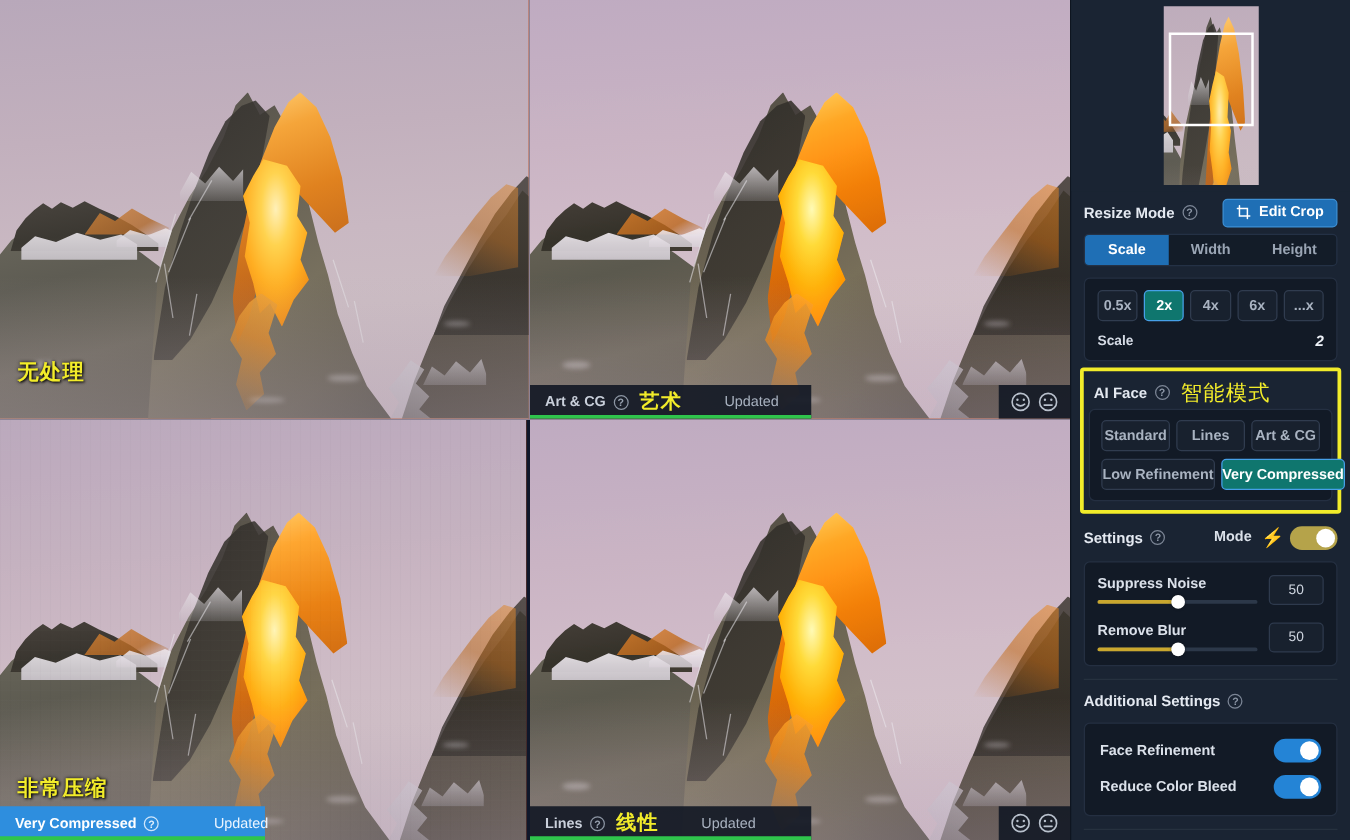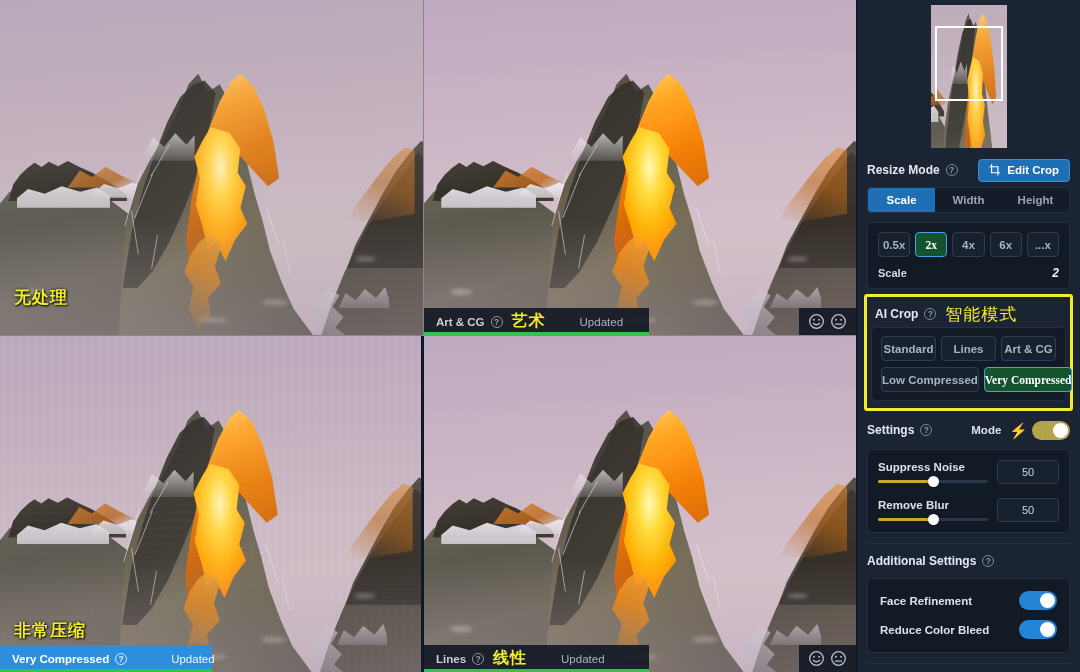--- a/index.html
+++ b/index.html
@@ -271,21 +271,21 @@
     padding: 9px 10px 8px;
   }
   .chips { display: flex; gap: 5px; }
   .chip {
     flex: 1; height: 25px;
     display: flex; align-items: center; justify-content: center;
     background: #18212e; border: 1px solid #303c4f; border-radius: 4px;
     color: #a9b3c1; font-size: 11.5px; font-weight: bold;
     cursor: pointer; white-space: nowrap;
   }
-  .chip.on { background: #14532d; border-color: #46a0e8; color: #ffffff; font-family: Liberation Serif, serif; }
+  .chip.on { background: #0f766e; border-color: #46a0e8; color: #ffffff; }
   .kvrow {
     display: flex; align-items: center; margin-top: 9px;
     font-size: 11px; font-weight: bold; color: #d5dbe5;
   }
   .kvrow .spacer { flex: 1; }
   .kvrow .val { font-style: italic; font-weight: bold; font-size: 12px; color: #eef2f8; }
 
   
   .ai-block {
     position: relative;
@@ -329,21 +329,21 @@
   .sl-left { flex: 1; }
   .sl-label { font-size: 11.5px; font-weight: bold; color: #dbe1ea; margin-bottom: 7px; }
   .track { position: relative; height: 3px; background: #2c3849; border-radius: 2px; }
   .track .fill { position: absolute; left: 0; top: 0; height: 3px; background: #c9a72e; border-radius: 2px; }
   .track .thumb2 {
     position: absolute; top: -4px; width: 11px; height: 11px;
     background: #ffffff; border-radius: 50%; margin-left: -5px;
     box-shadow: 0 0 2px rgba(0,0,0,.5);
   }
   .numbox {
-    width: 62px; height: 24px; flex: none;
+    width: 44px; height: 24px; flex: none;
     background: #18212e; border: 1px solid #2e3a4d; border-radius: 4px;
     display: flex; align-items: center; justify-content: center;
     font-size: 11px; color: #cfd6e0;
   }
 
   .hr { height: 1px; background: #26313f; margin: 10px 0 0; }
 
   .switchrow {
     display: flex; align-items: center;
     height: 29px;
@@ -598,32 +598,32 @@
         <div class="kvrow">
           <span>Scale</span>
           <span class="spacer"></span>
           <span class="val">2</span>
         </div>
       </div>
     </div>
 
     <div class="ai-block">
       <div class="ai-head">
-        <span>AI Crop</span>
+        <span>AI Face</span>
         <span class="help-ico">?</span>
         <span class="cn">智能模式</span>
       </div>
       <div class="ai-inner">
         <div class="chips">
           <div class="chip">Standard</div>
           <div class="chip">Lines</div>
           <div class="chip">Art &amp; CG</div>
         </div>
         <div class="chips">
-          <div class="chip">Low Compressed</div>
+          <div class="chip">Low Refinement</div>
           <div class="chip on">Very Compressed</div>
         </div>
       </div>
     </div>
 
     <div class="sect" style="margin-top:2px">
       <div class="sect-head">
         <span class="sect-title">
           <span>Settings</span>
           <span class="help-ico">?</span>

